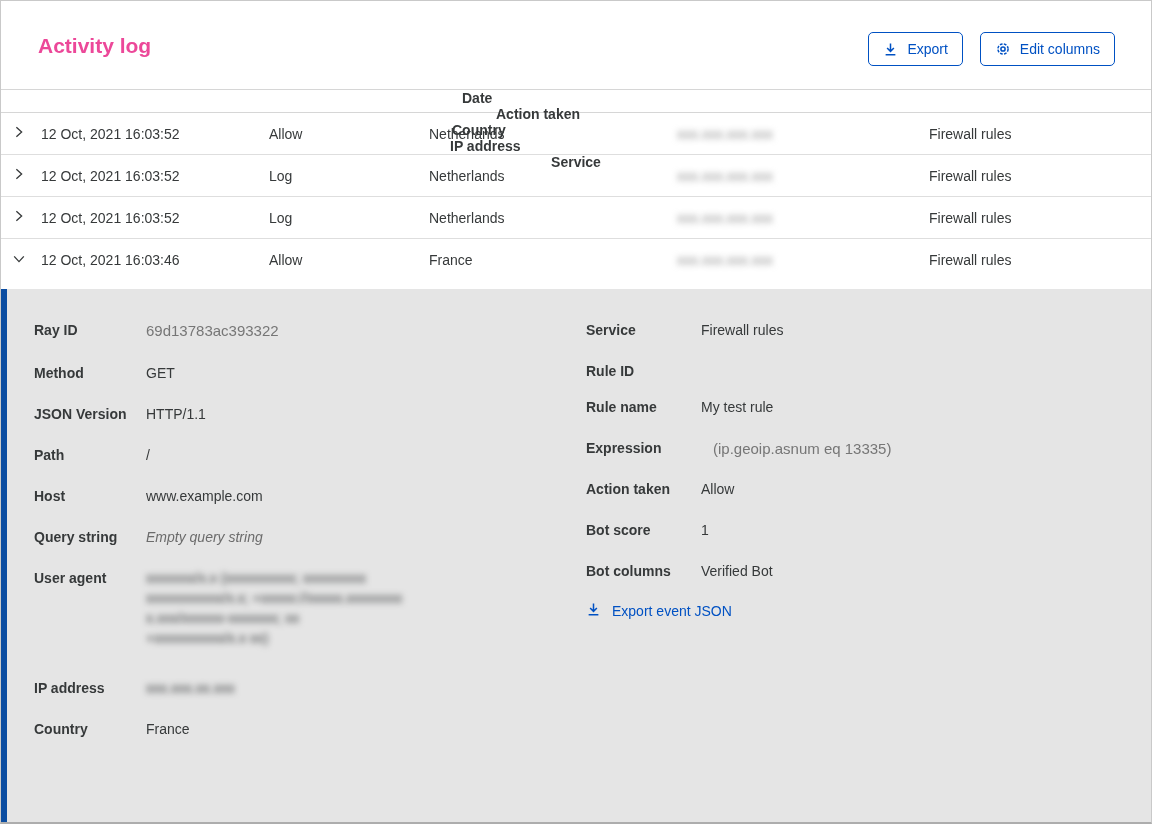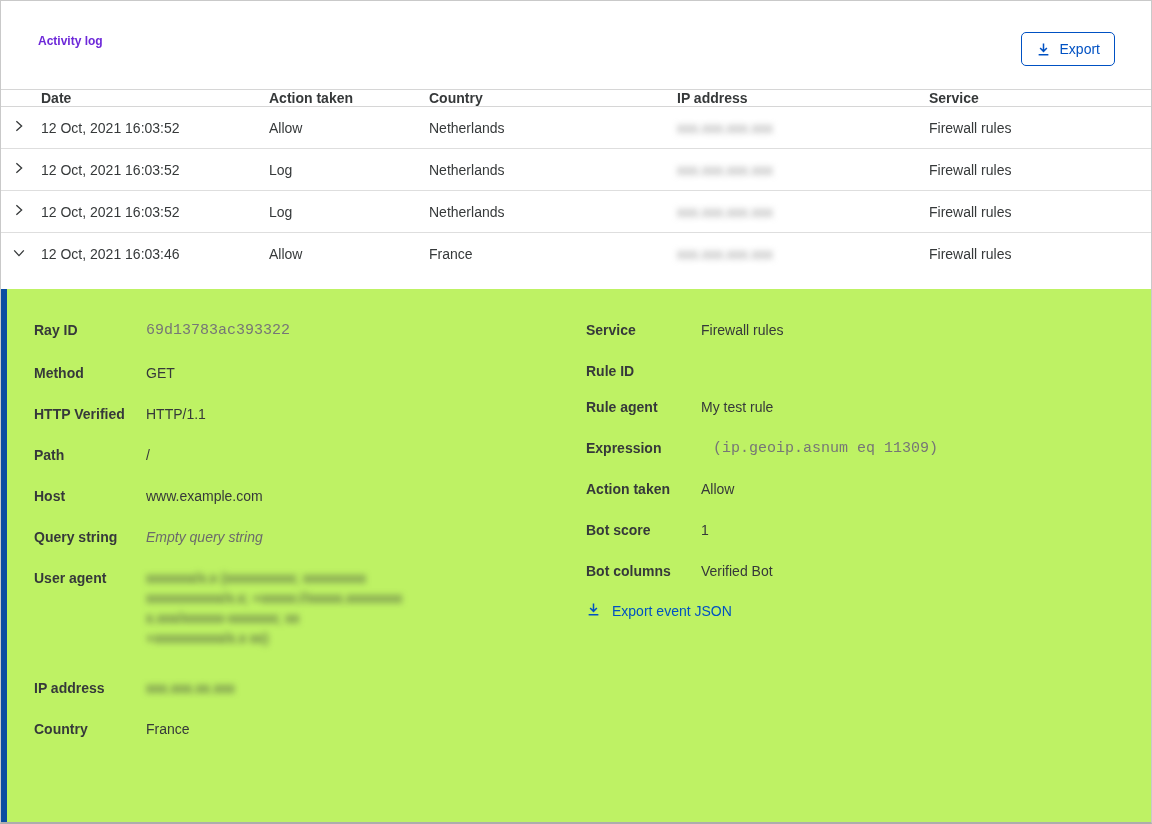--- a/index.html
+++ b/index.html
@@ -6,63 +6,63 @@
   html,body { width:1152px; height:824px; background:#fff; }
   body { font-family:"Liberation Sans","DejaVu Sans",sans-serif; color:#36393a; }
 
   .panel {
     position:relative; width:1152px; height:824px; background:#fff;
     border:1px solid #c9c9c9; border-bottom:2px solid #adadad;
     overflow:hidden;
   }
 
   
-  .page-title { position:absolute; left:37px; top:33px; font-size:12px; font-weight:700; color:#6d28d9; }
+  .page-title { position:absolute; left:37px; top:33px; font-size:21px; font-weight:700; color:#ec4899; }
   .toolbar { position:absolute; right:36px; top:31px; display:flex; gap:17px; }
   .btn {
     height:34px; display:flex; align-items:center; gap:9px; padding:0 14px;
     background:#fff; border:1px solid #0051c3; border-radius:5px;
     color:#0051c3; font-size:14px; font-family:inherit; cursor:pointer;
   }
   .btn svg { display:block; }
 
   
   .table { position:absolute; top:88px; left:0; right:0; }
   .thead {
-    display:flex; align-items:center; height:18px;
+    display:flex; align-items:center; height:24px;
     border-top:1px solid #d6d6d6; border-bottom:1px solid #d6d6d6;
-    font-weight:700; font-size:14px;
+    font-weight:700; font-size:14px;flex-direction:column;
   }
   .trow {
     display:flex; align-items:center; height:42px;
     border-bottom:1px solid #dedede; font-size:14px; cursor:pointer;
   }
   .trow.expanded { border-bottom:none; }
   .c-chev { width:40px; padding-left:11px; display:flex; align-items:center; }
   .c-date { width:228px; }
   .c-action { width:160px; }
   .c-country { width:248px; }
   .c-ip { width:252px; }
   .c-service { flex:1; }
 
   .blur-blob { color:#8f8f8f; filter:blur(3px); user-select:none; }
 
   
   .details {
     position:absolute; top:288px; bottom:0; left:0; right:0;
     border-left:6px solid #0b4da1; padding-top:31px; display:flex;
-    background:#bef264;
+    background:#e5e5e5;
   }
   .col-left { width:579px; padding-left:27px; flex-shrink:0; }
   .col-right { flex:1; }
   .field { display:flex; margin-bottom:21px; }
   .lbl { width:112px; flex-shrink:0; font-weight:700; font-size:14px; line-height:20px; color:#36393a; }
   .col-right .lbl { width:115px; }
   .val { font-size:14px; line-height:20px; color:#36393a; }
-  .val.mono { font-family:Liberation Mono, monospace; font-size:15px; line-height:22px; color:#767676; }
+  .val.mono { font-family:Liberation Sans, sans-serif; font-size:15px; line-height:22px; color:#767676; }
   .val.italic { font-style:italic; color:#6b6b6b; }
   .val.ua span { display:block; }
   .f-ua { margin-bottom:30px; }
   .f-ruleid .val { width:272px; word-break:break-all; line-height:26px; margin-bottom:-5px; }
   .f-ruleid { margin-bottom:16px; }
   .f-expr { margin-bottom:19px;gap:12px; }
 
   .export-link {
     display:flex; align-items:center; gap:11px; color:#0051c3;
     font-size:14px; cursor:pointer; text-decoration:none; width:max-content;justify-content:flex-end;
@@ -78,20 +78,31 @@
   <div class="toolbar">
     <button class="btn">
       <span>
         <svg width="15" height="15" viewBox="0 0 16 16">
             <path d="M8 1.5v8.2M4.4 6.4 8 10 11.6 6.4" stroke="#0051c3" stroke-width="1.6" fill="none"></path>
             <path d="M2.8 13.6h10.4" stroke="#0051c3" stroke-width="1.6"></path>
           </svg>
       </span>
       <span>Export</span>
     </button>
+    <button class="btn">
+      <span>
+        <svg width="16" height="16" viewBox="0 0 16 16">
+            <g stroke="#0051c3" fill="none" stroke-width="1.5">
+              <circle cx="8" cy="8" r="2.1"></circle>
+              <circle cx="8" cy="8" r="5.1" stroke-dasharray="2.7 1.35"></circle>
+            </g>
+          </svg>
+      </span>
+      <span>Edit columns</span>
+    </button>
   </div>
 
   <div class="table">
     <div class="thead">
       <div class="c-chev"></div>
       <div class="c-date">Date</div>
       <div class="c-action">Action taken</div>
       <div class="c-country">Country</div>
       <div class="c-ip">IP address</div>
       <div class="c-service">Service</div>
@@ -155,21 +166,21 @@
     <div class="col-left">
       <div class="field">
         <div class="lbl">Ray ID</div>
         <div class="val mono">69d13783ac393322</div>
       </div>
       <div class="field">
         <div class="lbl">Method</div>
         <div class="val">GET</div>
       </div>
       <div class="field">
-        <div class="lbl">HTTP Verified</div>
+        <div class="lbl">JSON Version</div>
         <div class="val">HTTP/1.1</div>
       </div>
       <div class="field">
         <div class="lbl">Path</div>
         <div class="val">/</div>
       </div>
       <div class="field">
         <div class="lbl">Host</div>
         <div class="val">www.example.com</div>
       </div>
@@ -198,26 +209,26 @@
 
     <div class="col-right">
       <div class="field">
         <div class="lbl">Service</div>
         <div class="val">Firewall rules</div>
       </div>
       <div class="field f-ruleid">
         <div class="lbl">Rule ID</div>
       </div>
       <div class="field">
-        <div class="lbl">Rule agent</div>
+        <div class="lbl">Rule name</div>
         <div class="val">My test rule</div>
       </div>
       <div class="field f-expr">
         <div class="lbl">Expression</div>
-        <div class="val mono">(ip.geoip.asnum eq 11309)</div>
+        <div class="val mono">(ip.geoip.asnum eq 13335)</div>
       </div>
       <div class="field">
         <div class="lbl">Action taken</div>
         <div class="val">Allow</div>
       </div>
       <div class="field">
         <div class="lbl">Bot score</div>
         <div class="val">1</div>
       </div>
       <div class="field">

